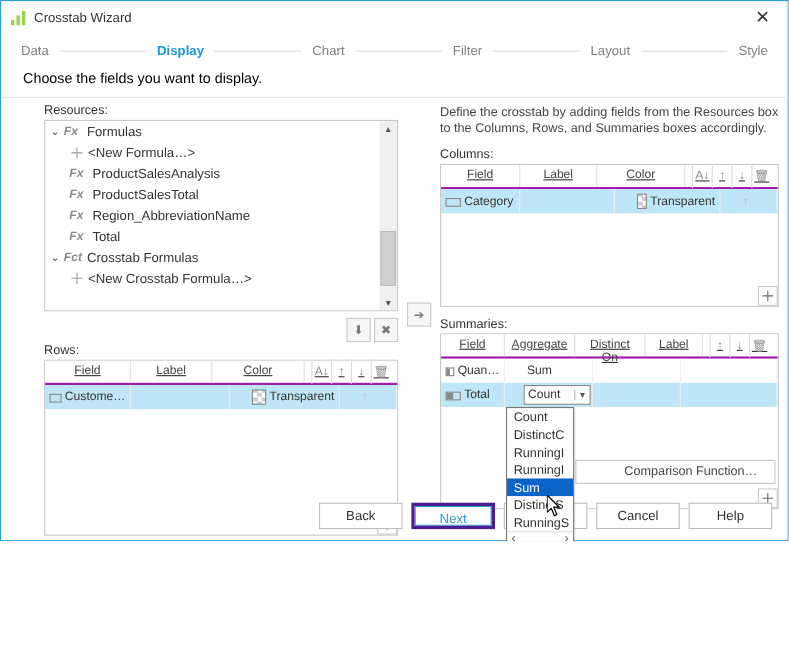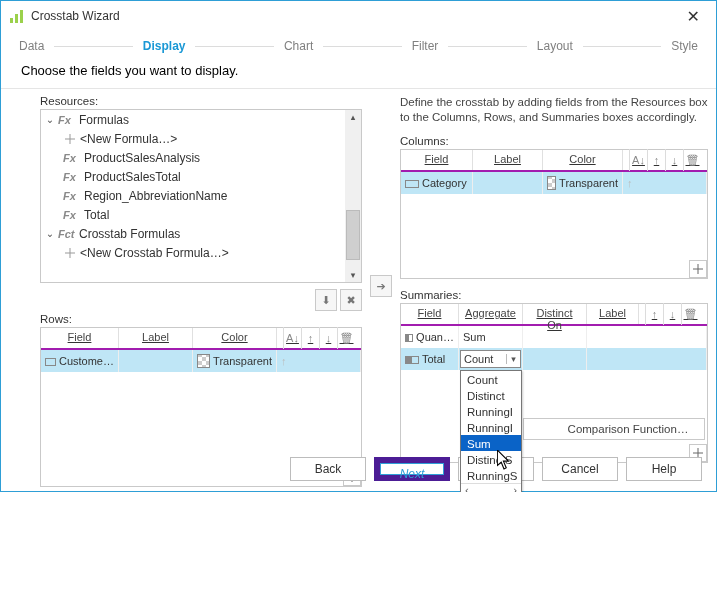--- a/index.html
+++ b/index.html
@@ -32,32 +32,32 @@
   .plus-ic { width: 14px; height: 14px; display:inline-flex; align-items:center; justify-content:center; color:#888; }
   .plus-ic svg { display:block; }
   .mid-tools { width: 22px; display: flex; flex-direction: column; gap: 4px; padding-top: 180px; }
   .toolbtn { width: 22px; height: 22px; border: 1px solid #c9c9c9; background: #f6f6f6; display: flex; align-items: center; justify-content: center; font-size: 11px; color: #777; }
   .row-tools { display:flex; gap:3px; margin: 6px 0 2px 0; justify-content:flex-end;}
   .desc { font-size: 11.5px; color: #444; line-height: 1.3; margin-bottom: 6px; min-height: 34px;}
   .grid { border: 1px solid #c9c9c9; position: relative; }
   .grid .ghead { display: flex; background: #fff; border-bottom: 2px solid #a21caf; height: 22px; text-decoration: underline; }
   .ghead .gcell { border-right: 1px solid #e0e0e0; padding: 3px 6px; font-size: 11px; color: #444; text-align: center; }
   .ghead .gcell:last-child { border-right: none; }
-  .grid .grow { display: flex; height: 22px; align-items: center; border-bottom: 0px solid #eee; }
+  .grid .grow { display: flex; height: 22px; align-items: center; border-bottom: 0px solid #eee; gap: 16px; }
   .grid .grow .gcell { padding: 2px 4px; font-size: 11px; color: #333; border-right: 1px solid #eee; height:100%; display:flex; align-items:center;}
   .grid .grow.selected { background: #bfe6f6; }
   .grid .gtools { display:flex; align-items:center; gap:0; }
   .gtb { width: 18px; height: 22px; display:flex; align-items:center; justify-content:center; border-left:1px solid #dcdcdc; color:#888; font-size:11px;}
   .color-swatch { width: 14px; height: 14px; border: 1px solid #888; background: repeating-conic-gradient(#ccc 0% 25%, #fff 0% 50%) 0/8px 8px; display:inline-block; margin-right:3px;}
   .field-ic { width:14px; height:8px; border:1px solid #888; display:inline-block; margin-right:3px; position:relative; top:1px;}
   .field-ic.half::after { content:""; position:absolute; left:0; top:0; bottom:0; width:50%; background:#888;}
   .corner-plus { position: absolute; right: 0; bottom: 0; width: 18px; height: 18px; border: 1px solid #c9c9c9; display:flex; align-items:center; justify-content:center; background:#fff; }
   .buttons { position: absolute; bottom: 10px; right: 14px; display: flex; gap: 8px; }
   .btn { width: 76px; height: 24px; border: 1px solid #bcbcbc; background: #fff; font-size: 12px; color: #333; text-align:center; line-height:22px; }
-  .btn.primary { border: 6px solid #4c1d95; box-shadow: 0 0 0 1px #2e9ed6 inset; color:#2e9ed6;font-style:italic;}
+  .btn.primary { border: 3px solid #4c1d95; box-shadow: 0 0 0 1px #2e9ed6 inset; color:#2e9ed6;}
   .dropdown { position: absolute; border: 1px solid #777; background: #fff; z-index: 50; box-shadow: 1px 1px 2px rgba(0,0,0,.2); font-size:11.5px;}
   .dropdown .opt { padding: 1px 6px; height: 16px; line-height:16px; white-space: nowrap; overflow:hidden; }
   .dropdown .opt.hl { background: #0a63c7; color: #fff; }
   .dropdown .dscroll { display:flex; justify-content:space-between; padding:0 4px; border-top:1px solid #ddd; color:#555;}
   .cursor { position:absolute; width:14px; height:20px; z-index:60; pointer-events:none;}
   .sel-input { display:flex; align-items:center; width:100%; height:18px; border:1px solid #888; background:#fff; }
   .sel-input .dd { width:14px; text-align:center; border-left:1px solid #bbb; font-size:9px; color:#555;}
   .compbtn { border:1px solid #c9c9c9; height:22px; display:flex; align-items:center; justify-content:center; font-size:11.5px; color:#444;padding-left:28px;}
 </style>
 </head>
@@ -274,21 +274,21 @@
         </div>
         <div class="corner-plus">
             <svg width="10" height="10">
               <line x1="5" y1="0" x2="5" y2="10" stroke="#666"></line>
               <line x1="0" y1="5" x2="10" y2="5" stroke="#666"></line>
             </svg>
           </div>
 
         <div class="dropdown" style="left:59px; top:66px; width:62px;">
           <div class="opt">Count</div>
-          <div class="opt">Distinct</div>
+          <div class="opt">DistinctC</div>
           <div class="opt">RunningI</div>
           <div class="opt">RunningI</div>
           <div class="opt hl">Sum</div>
           <div class="opt">DistinctS</div>
           <div class="opt">RunningS</div>
           <div class="dscroll">
               <span>‹</span>
               <span>›</span>
             </div>
         </div>

